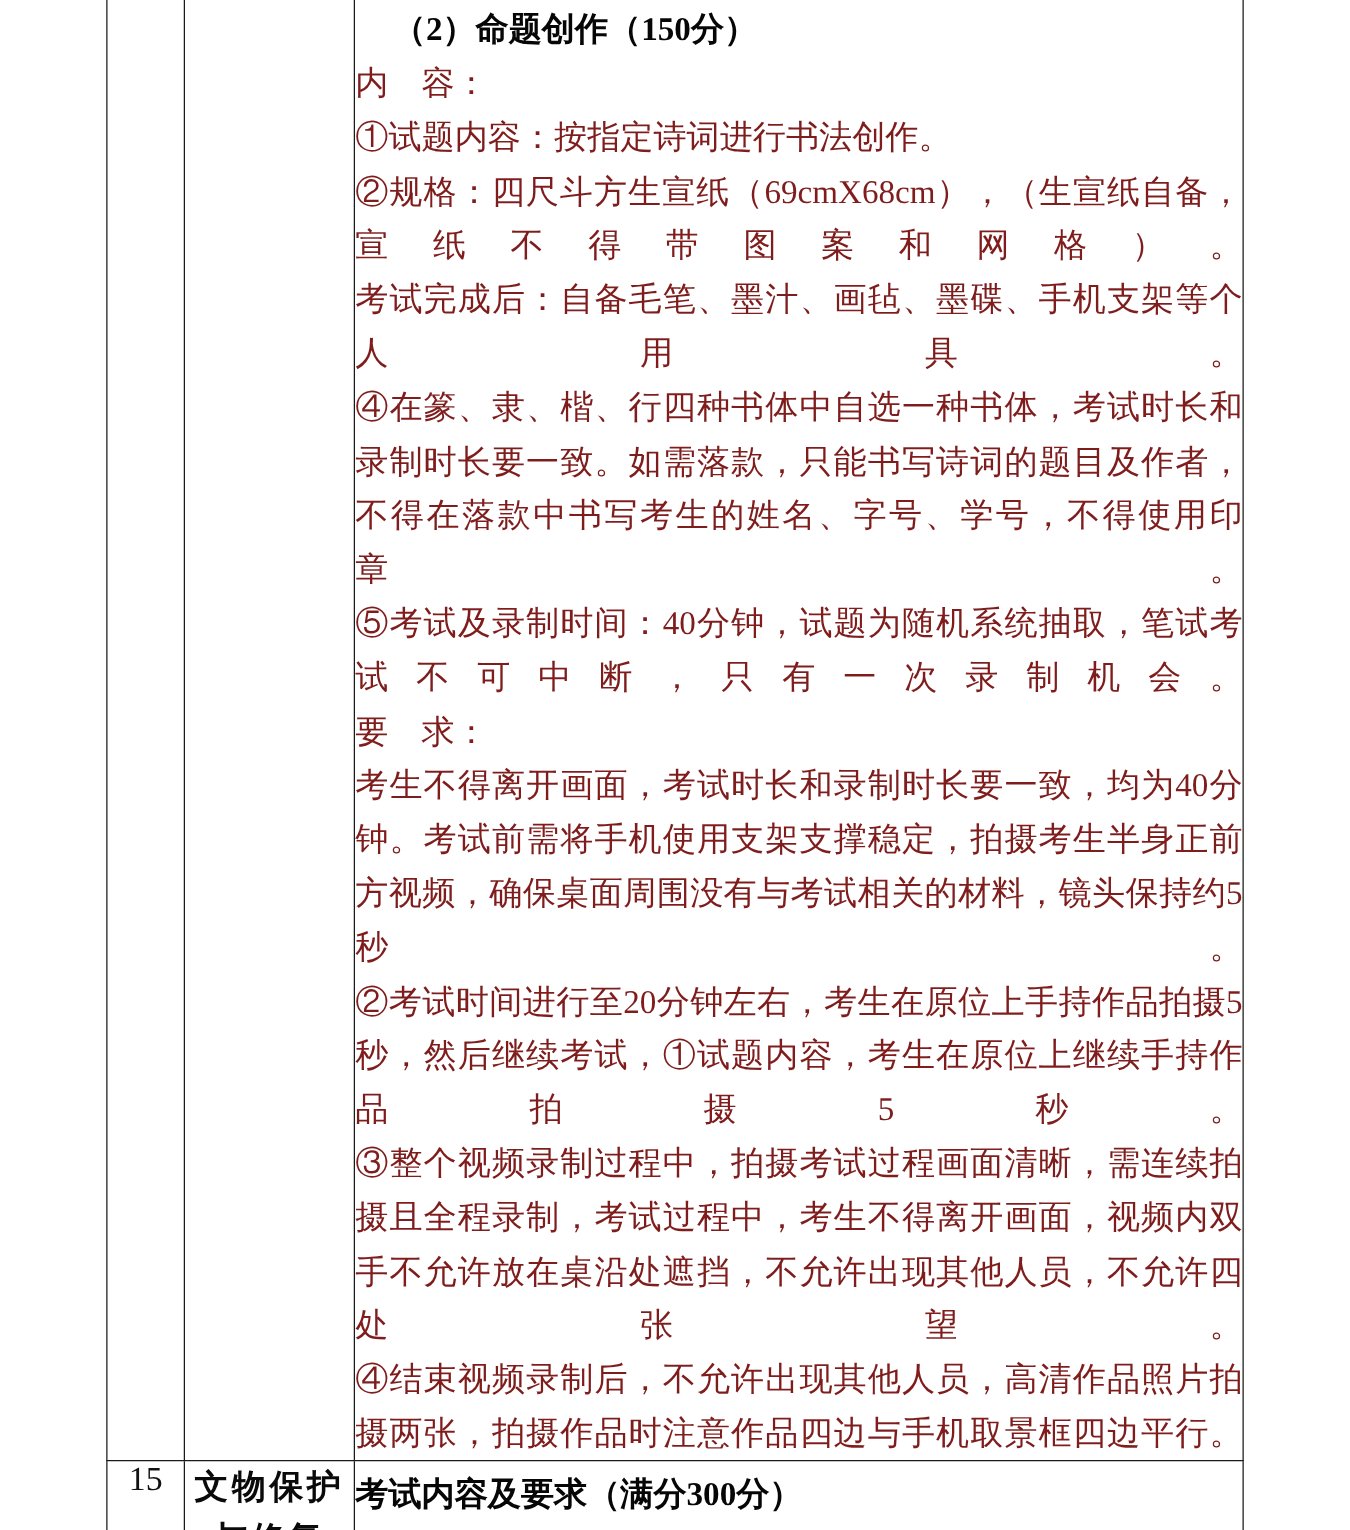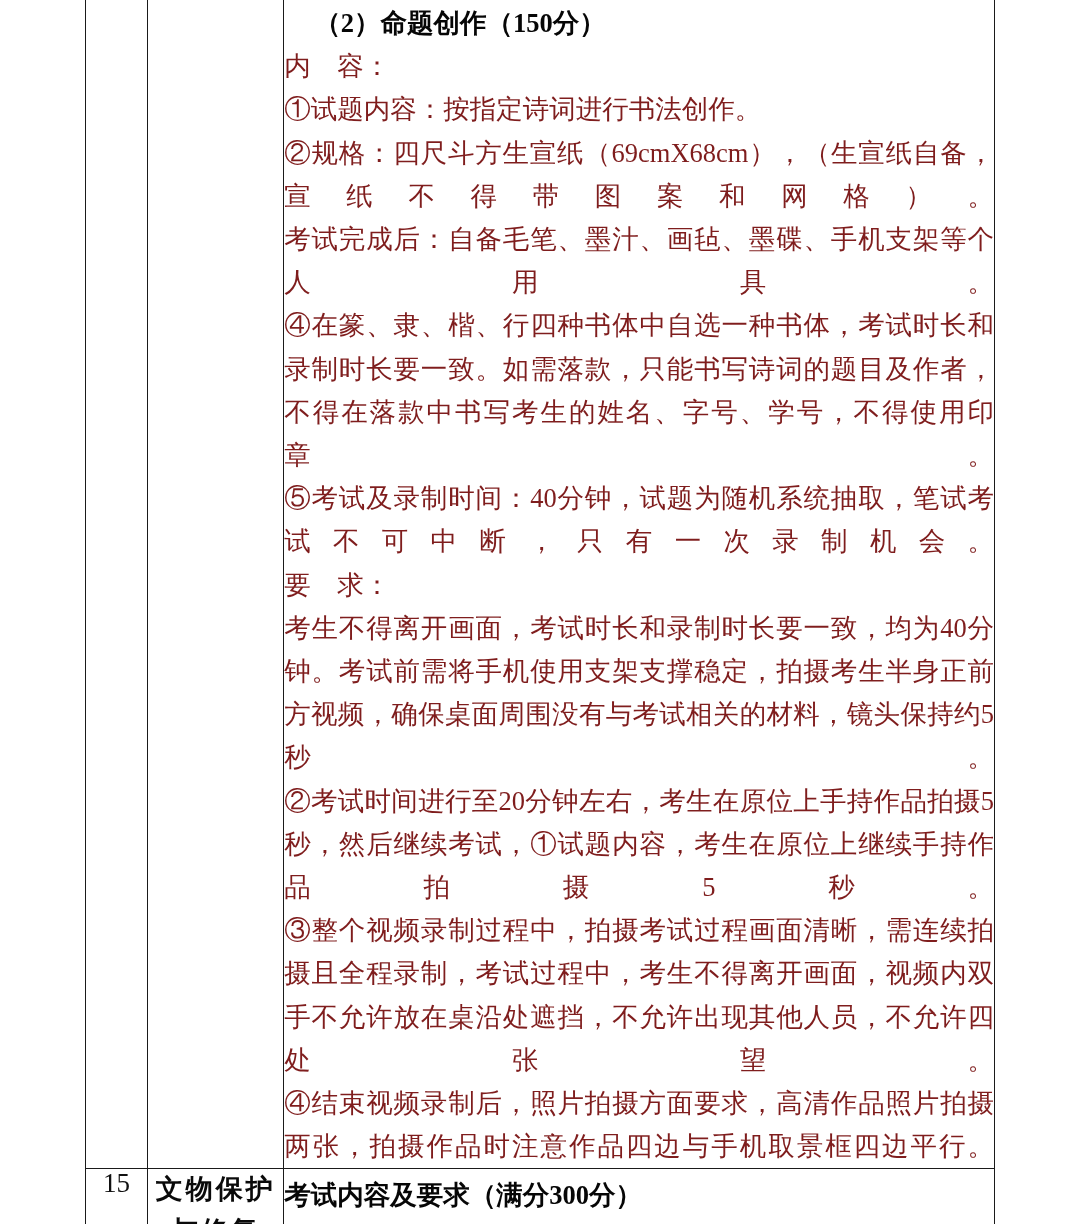--- a/index.html
+++ b/index.html
@@ -117,21 +117,21 @@
           <p class="para">内　容：</p>
           <p class="para">①试题内容：按指定诗词进行书法创作。</p>
           <p class="para full">②规格：四尺斗方生宣纸（69cmX68cm），（生宣纸自备，宣纸不得带图案和网格）。</p>
           <p class="para full">考试完成后：自备毛笔、墨汁、画毡、墨碟、手机支架等个人用具。</p>
           <p class="para full">④在篆、隶、楷、行四种书体中自选一种书体，考试时长和录制时长要一致。如需落款，只能书写诗词的题目及作者，不得在落款中书写考生的姓名、字号、学号，不得使用印章。</p>
           <p class="para full">⑤考试及录制时间：40分钟，试题为随机系统抽取，笔试考试不可中断，只有一次录制机会。</p>
           <p class="para">要　求：</p>
           <p class="para full">考生不得离开画面，考试时长和录制时长要一致，均为40分钟。考试前需将手机使用支架支撑稳定，拍摄考生半身正前方视频，确保桌面周围没有与考试相关的材料，镜头保持约5秒。</p>
           <p class="para full">②考试时间进行至20分钟左右，考生在原位上手持作品拍摄5秒，然后继续考试，①试题内容，考生在原位上继续手持作品拍摄5秒。</p>
           <p class="para full">③整个视频录制过程中，拍摄考试过程画面清晰，需连续拍摄且全程录制，考试过程中，考生不得离开画面，视频内双手不允许放在桌沿处遮挡，不允许出现其他人员，不允许四处张望。</p>
-          <p class="para full">④结束视频录制后，照片拍摄方面要求，高清作品照片拍摄两张，拍摄作品时注意作品四边与手机取景框四边平行。</p>
+          <p class="para full">④结束视频录制后，不允许出现其他人员，高清作品照片拍摄两张，拍摄作品时注意作品四边与手机取景框四边平行。</p>
         </td>
       </tr>
 
       <tr class="row-bottom">
         <td class="idx-cell">15</td>
         <td class="major-cell">
           <span class="mline">文物保护</span>
           <span class="mline">与修复</span>
         </td>
         <td class="body-cell">

